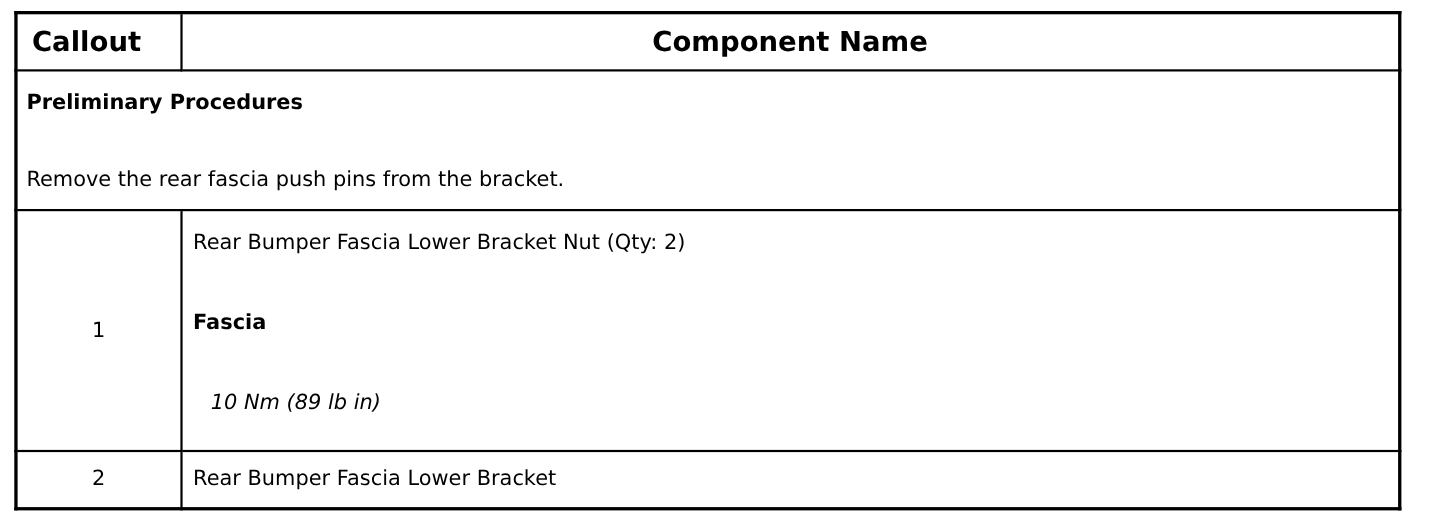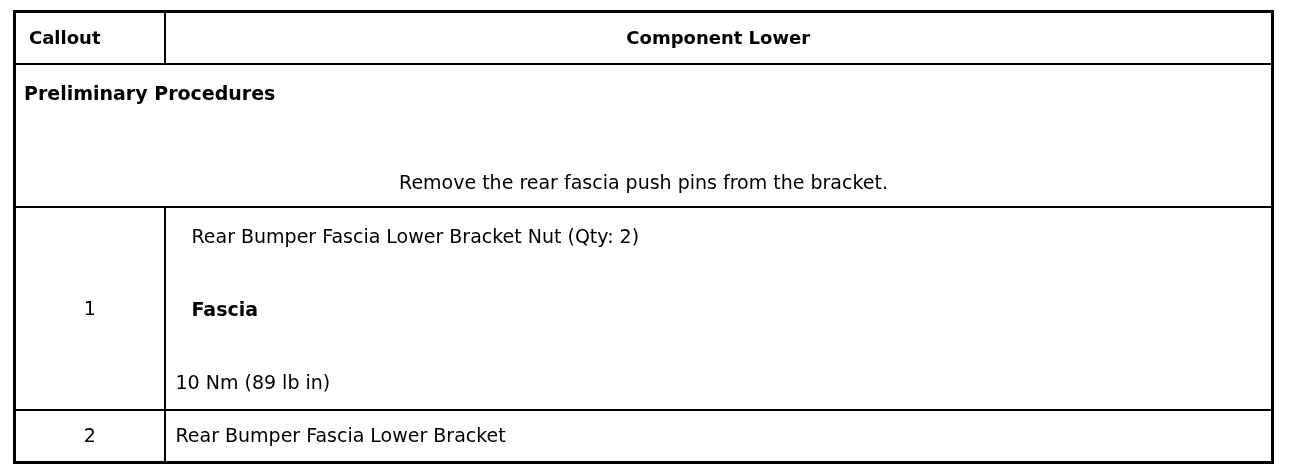--- a/index.html
+++ b/index.html
@@ -28,72 +28,72 @@
   col.callout-col { width: 150px; }
   th, td {
     border: 2px solid #000000;
     padding: 0;
     overflow: hidden;
   }
   tr.header-row { height: 52px; }
   th {
     font-weight: bold;
     vertical-align: middle;
-    font-size: 18px;
+    font-size: 25px;
   }
   th.callout-header {
     text-align: left;
     padding-left: 13px;
   }
   th.name-header {
     text-align: center;
   }
   tr.prelim-row { height: 127px; }
   td.prelim-cell {
     vertical-align: top;
     padding: 17px 8px 12px 8px;
   }
   .prelim-title {
-    margin: 0 0 66px 0;
+    margin: 0 0 47px 0;
     font-weight: bold;
   }
-  .prelim-instruction { margin: 0; text-align: center; }
+  .prelim-instruction { margin: 0; }
   tr.item-row-1 { height: 202px; }
   tr.item-row-2 { height: 53px; }
   td.callout-cell {
     text-align: center;
     vertical-align: middle;
   }
   td.name-cell {
     vertical-align: top;
     padding: 17px 10px 15px 10px;
   }
   td.name-cell-single {
     vertical-align: middle;
     padding: 0 10px;
     margin-left: 10px;
   }
-  .name-cell p { margin: 0 0 50px 16px; }
-  .name-cell p:last-child { margin: 0; }
+  .name-cell p { margin: 0 0 50px 0; }
+  .name-cell p:last-child { margin: 16px; font-style: italic; }
   .name-cell-single p { margin: 0; }
   .bold-action { font-weight: bold; }
 </style>
 </head>
 <body>
 
 <div class="table-wrap">
   <table class="callout-table">
     <colgroup>
       <col class="callout-col">
       <col class="name-col">
     </colgroup>
     <tbody>
       <tr class="header-row">
         <th class="callout-header">Callout</th>
-        <th class="name-header">Component Lower</th>
+        <th class="name-header">Component Name</th>
       </tr>
       <tr class="prelim-row">
         <td class="prelim-cell" colspan="2">
           <p class="prelim-title">Preliminary Procedures</p>
           <p class="prelim-instruction">Remove the rear fascia push pins from the bracket.</p>
         </td>
       </tr>
       <tr class="item-row-1">
         <td class="callout-cell">1</td>
         <td class="name-cell">

